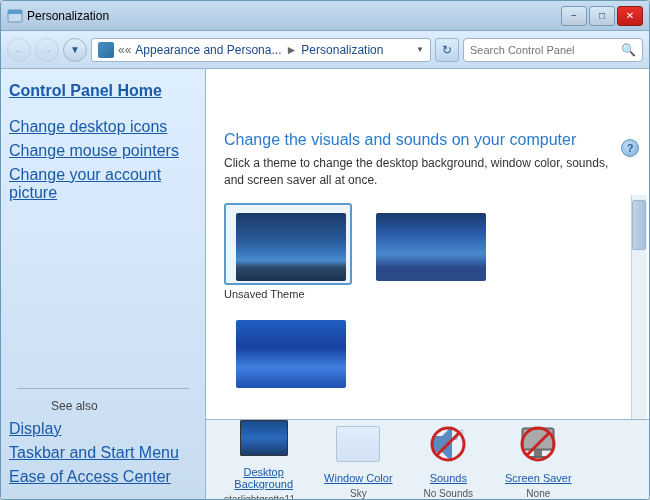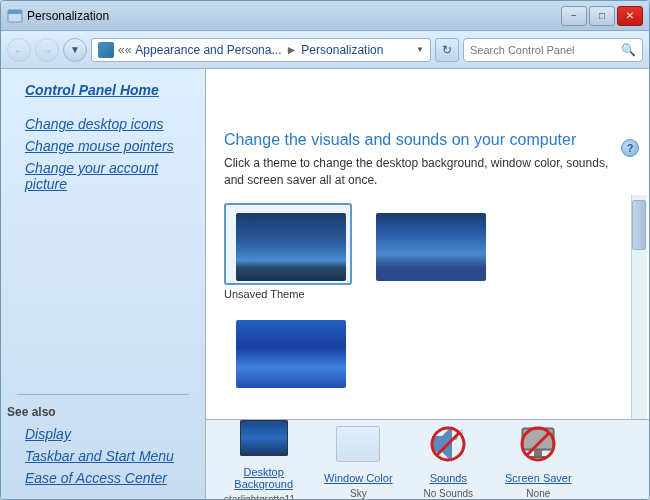--- a/index.html
+++ b/index.html
@@ -166,37 +166,37 @@
     .sidebar {
       width: 205px;
       background: linear-gradient(to bottom, #ddeeff, #c8dcf0);
       border-right: 1px solid #9ab4cc;
       padding: 10px 0;
       flex-shrink: 0;
       display: flex;
       flex-direction: column;
     }
     .sidebar-link {
-      padding: 3px 24px;
+      padding: 3px 8px;
       color: #1a5aaa;
       cursor: pointer;
-      font-size: 14px;
+      font-size: 16px;
       text-decoration: underline;
-      font-style: italic;
     }
     .sidebar-link.bold { font-weight: 600; }
     .sidebar-section {
       margin-top: auto;
       padding-top: 10px;
     }
     .sidebar-section-title {
-      padding: 4px 6px;
+      padding: 4px 28px;
       color: #444;
-      font-weight: 700;
+      font-weight: 400;
       font-size: 12px;
+      margin-left: 22px;
     }
     .sidebar-divider {
       height: 1px;
       background: #9ab4cc;
       margin: 6px 16px;
     }
 
     
     .help-icon {
       position: absolute;

